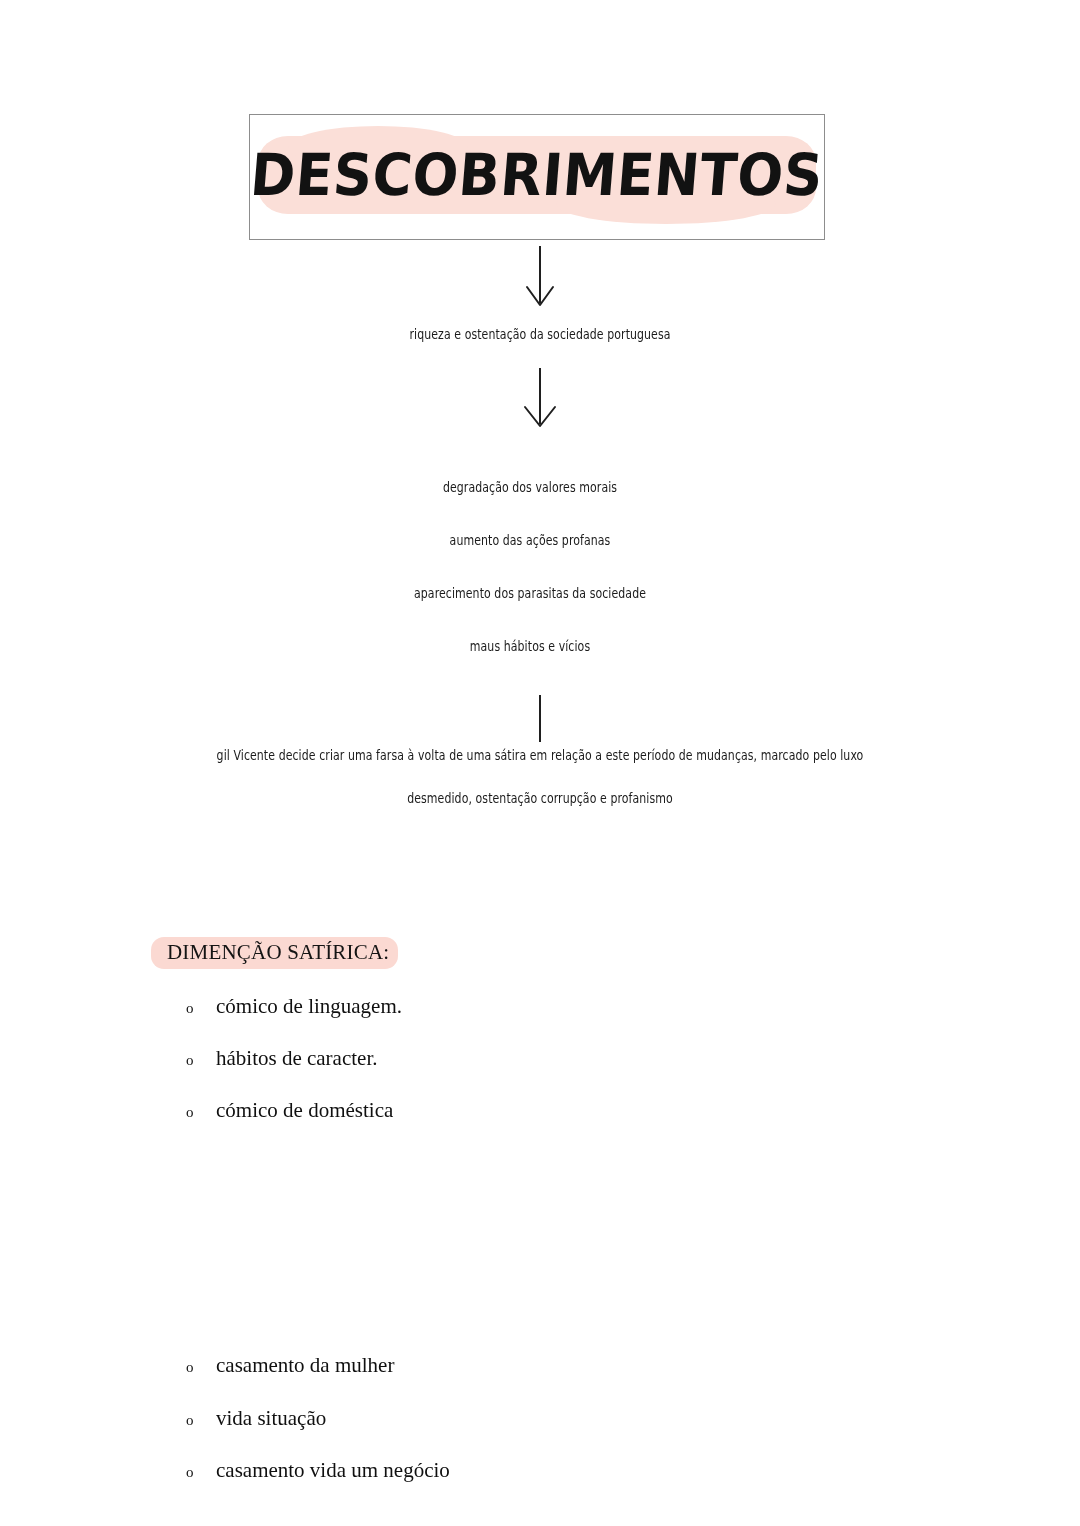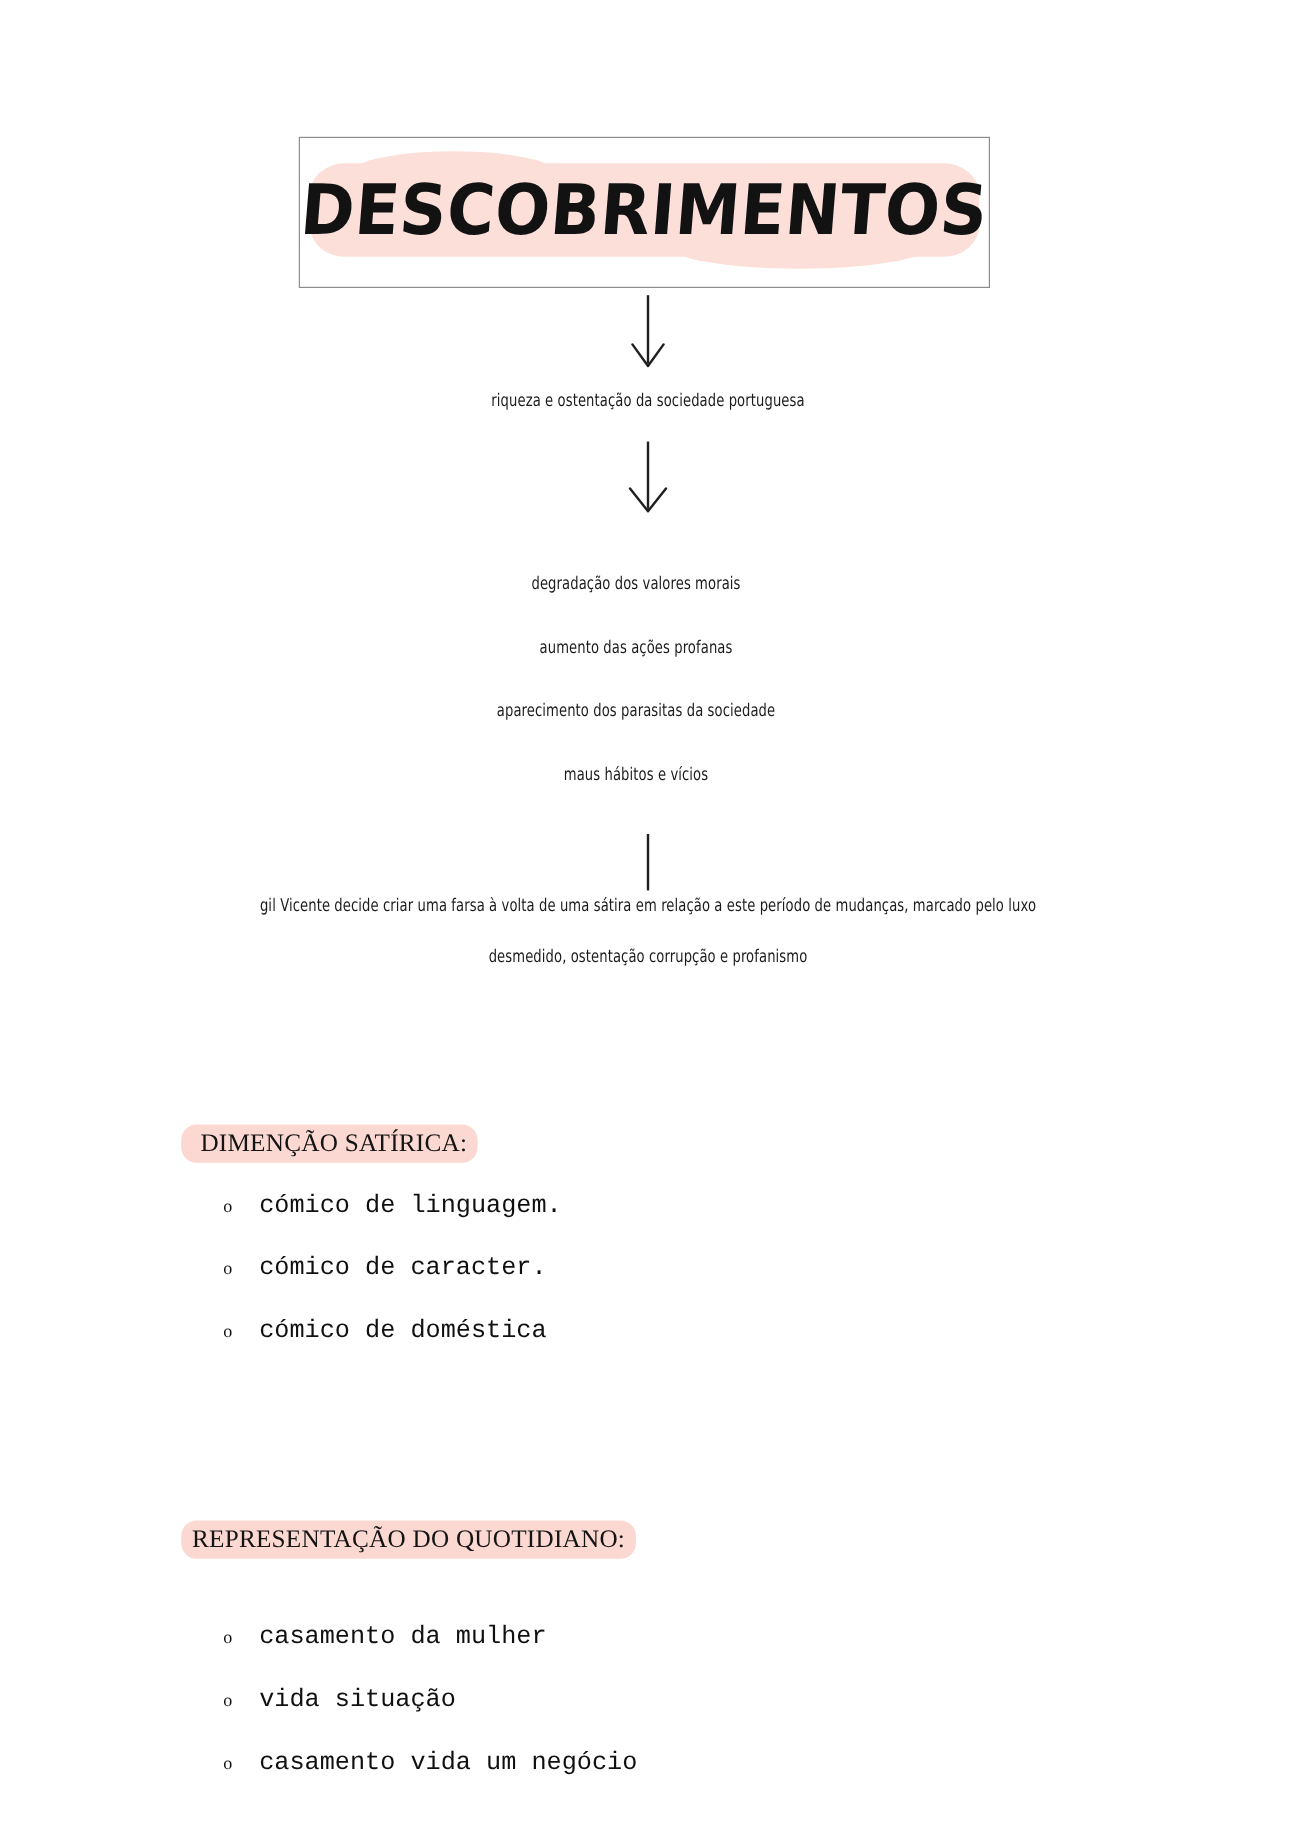--- a/index.html
+++ b/index.html
@@ -122,21 +122,21 @@
     color: #101010;
     white-space: nowrap;
   }
   .bullet-mark {
     width: 30px;
     flex: 0 0 30px;
     font-size: 15px;
     color: #111;
     font-family: "Liberation Serif", serif;
   }
-  .bullet-label { display: inline-block; font-family: Liberation Mono, monospace; }
+  .bullet-label { display: inline-block; }
 </style>
 </head>
 <body>
 
 <div class="page">
 
   <div class="title-hl"></div>
   <div class="title-box">
     <div class="title-wrap">
       <span class="title-text">DESCOBRIMENTOS</span>
@@ -168,28 +168,27 @@
   <div class="flow" style="left:240px; top:790px; width:600px;">desmedido, ostentação corrupção e profanismo</div>
 
   <div class="heading" style="left:151px; top:937px;padding-left:16px;">DIMENÇÃO SATÍRICA:</div>
 
   <div class="bullet-row" style="left:186px; top:994px;">
     <span class="bullet-mark">o</span>
     <span class="bullet-label">cómico de linguagem.</span>
   </div>
   <div class="bullet-row" style="left:186px; top:1046px;">
     <span class="bullet-mark">o</span>
-    <span class="bullet-label">cómico de caracter.</span>
+    <span class="bullet-label">hábitos de caracter.</span>
   </div>
   <div class="bullet-row" style="left:186px; top:1098px;">
     <span class="bullet-mark">o</span>
     <span class="bullet-label">cómico de doméstica</span>
   </div>
 
-  <div class="heading" style="left:151px; top:1267px;">REPRESENTAÇÃO DO QUOTIDIANO:</div>
 
   <div class="bullet-row" style="left:186px; top:1353px;">
     <span class="bullet-mark">o</span>
     <span class="bullet-label">casamento da mulher</span>
   </div>
   <div class="bullet-row" style="left:186px; top:1406px;">
     <span class="bullet-mark">o</span>
     <span class="bullet-label">vida situação</span>
   </div>
   <div class="bullet-row" style="left:186px; top:1458px;">

